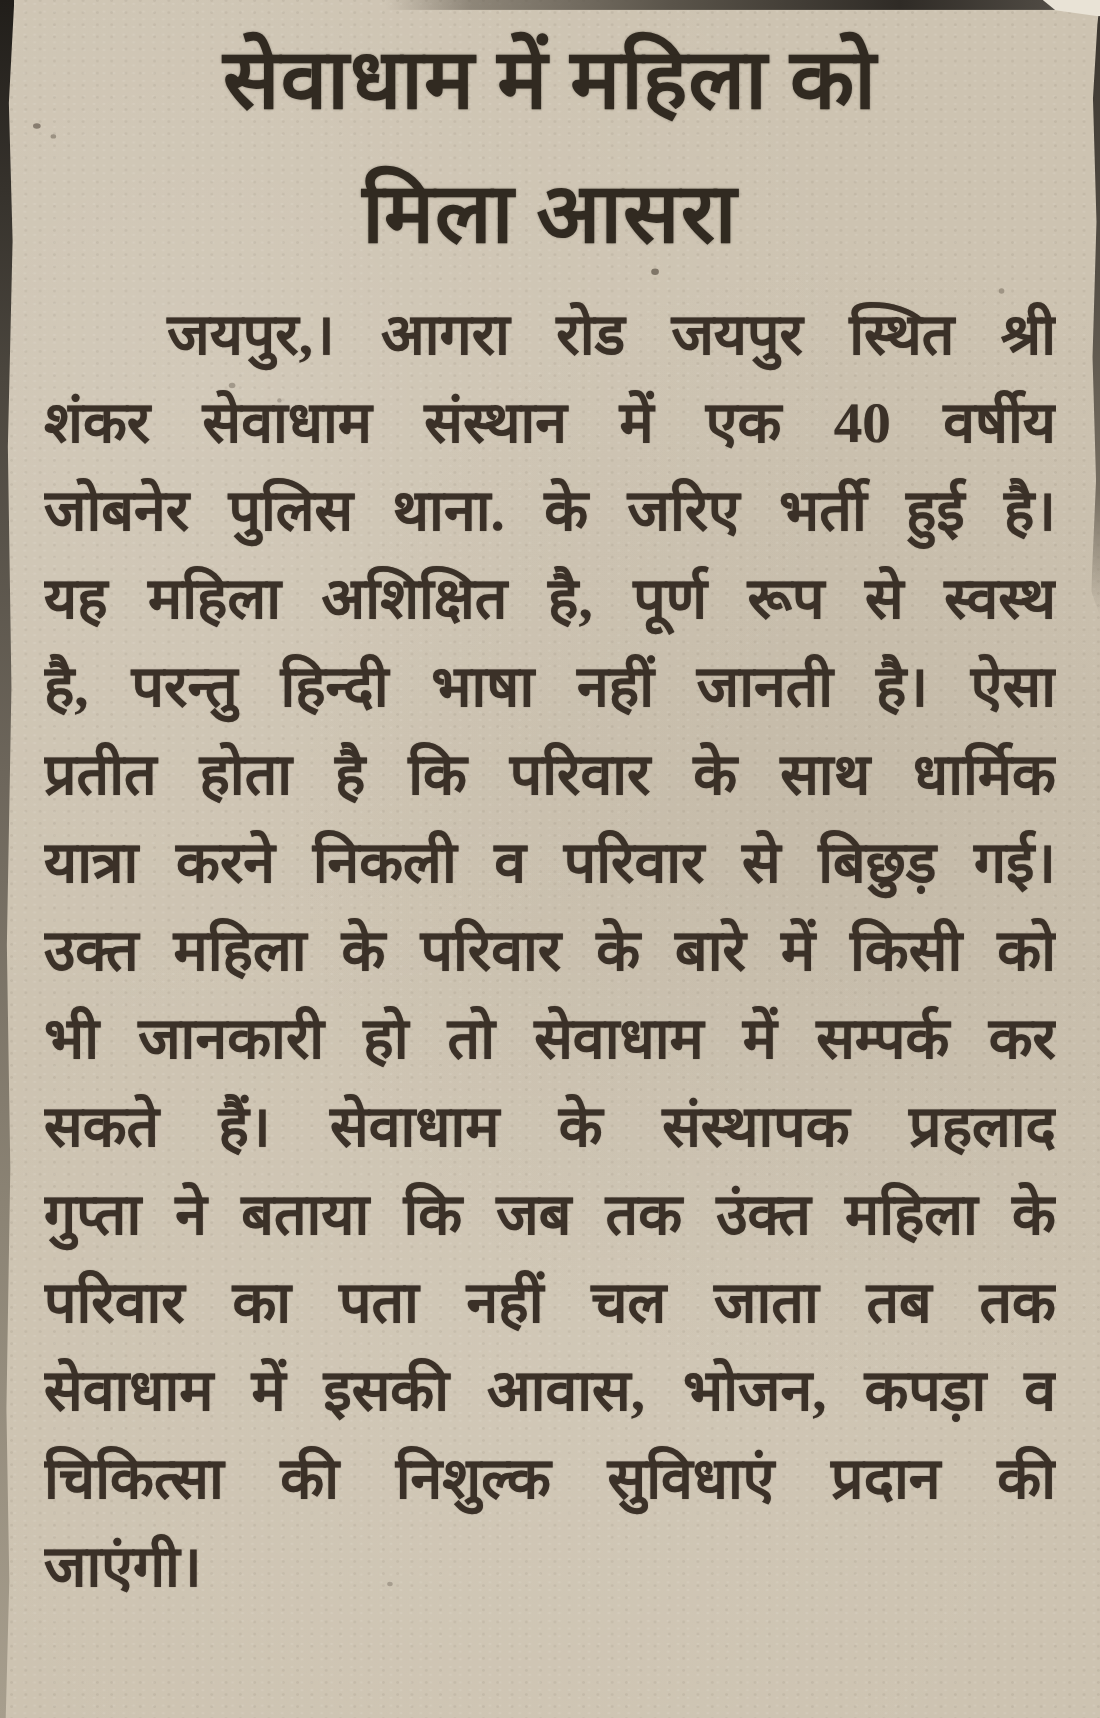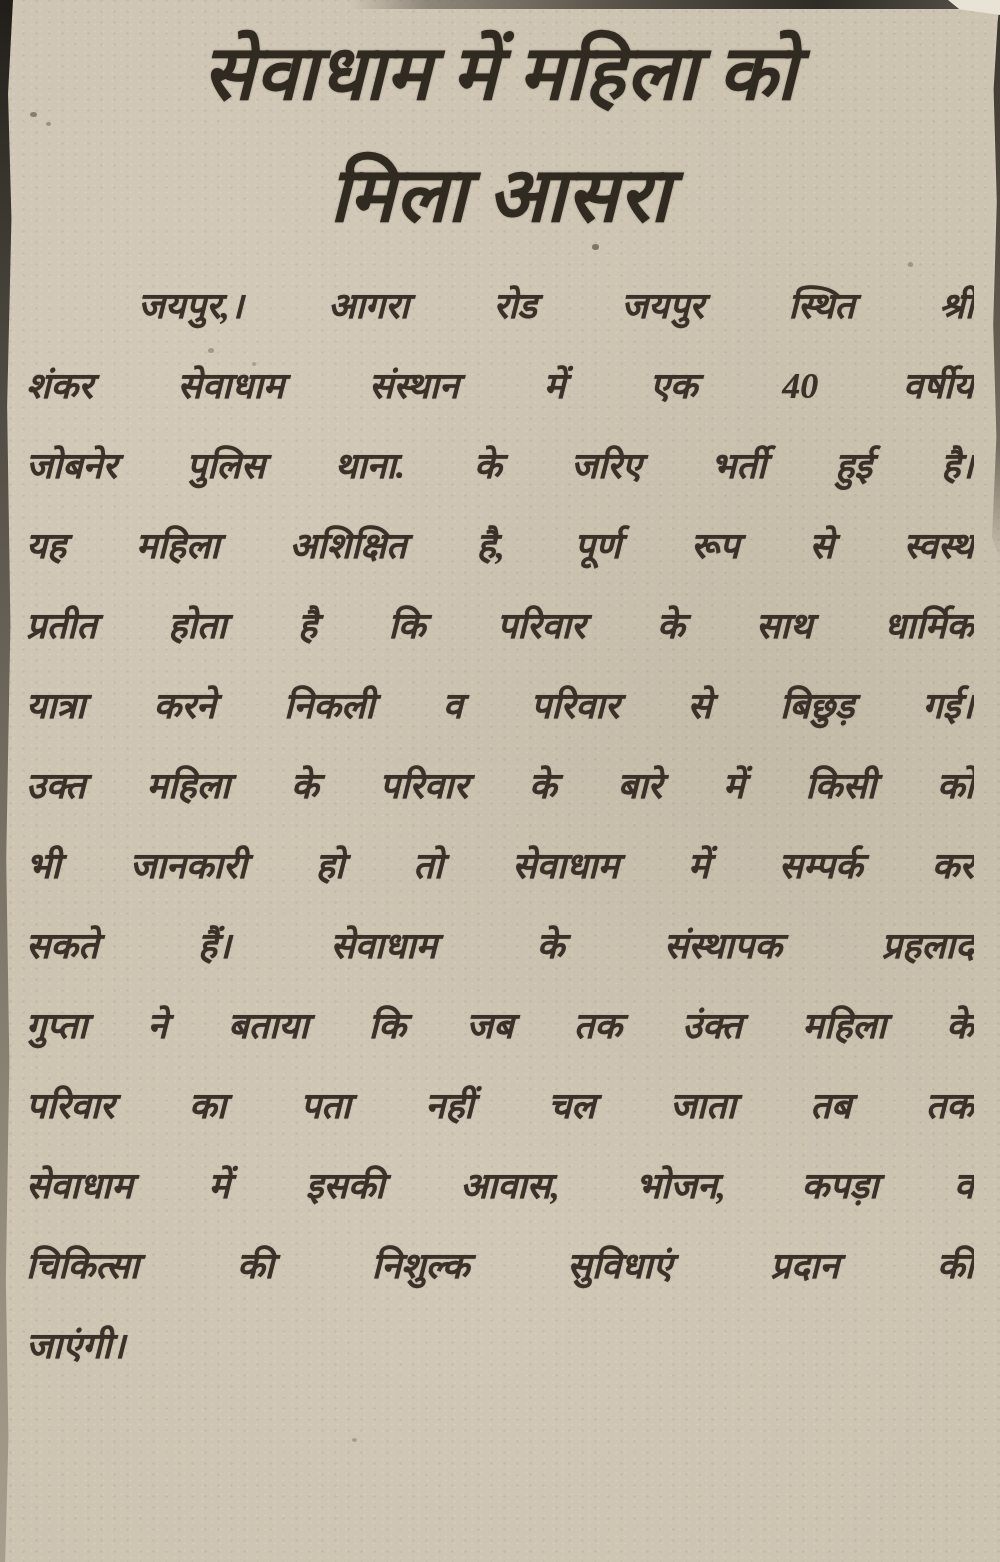--- a/index.html
+++ b/index.html
@@ -22,21 +22,20 @@
     background-color: #cdc3b1;
     background-image:
       radial-gradient(circle at 18% 22%, rgba(255,255,255,0.10), transparent 42%),
       radial-gradient(circle at 78% 48%, rgba(118,106,88,0.10), transparent 46%),
       radial-gradient(circle at 45% 80%, rgba(255,255,248,0.08), transparent 40%),
       radial-gradient(rgba(255,255,252,0.10) 1px, transparent 1.7px),
       radial-gradient(rgba(96,86,70,0.10) 1px, transparent 1.8px);
     background-size: auto, auto, auto, 9px 7px, 13px 11px;
     background-position: 0 0, 0 0, 0 0, 0 0, 4px 6px;
     overflow: hidden;
-    font-style: italic;
   }
 
   
   .edge-left {
     position: absolute;
     left: 0; top: 0;
     width: 13px; height: 100%;
     background: linear-gradient(180deg, #211e1a 0%, #4b463e 22%, #6d665b 45%, #8b8374 70%, #a79e8d 100%);
     clip-path: polygon(0 0, 100% 0, 62% 6%, 88% 14%, 55% 26%, 80% 40%, 48% 55%, 72% 68%, 45% 82%, 65% 92%, 40% 100%, 0 100%);
     z-index: 3;
@@ -93,23 +92,23 @@
     letter-spacing: 1px;
     text-shadow: 0 0 2px rgba(49,42,33,0.45);
     z-index: 1;
   }
   .headline .hl-line { display: block; }
 
   
   .article-body {
     position: relative;
     margin-top: 10px;
-    padding: 0 26px;
+    padding: 0 40px;
     color: #3b3128;
-    font-size: 36px;
+    font-size: 52px;
     line-height: 80px;
     font-weight: 600;
     text-shadow: 0 0 1px rgba(59,49,40,0.55);
     z-index: 1;
   }
   .article-body .line {
     text-align: justify;
     text-align-last: justify;
     white-space: nowrap;      
     overflow: hidden;
@@ -143,20 +142,21 @@
   <h1 class="headline">
     <span class="hl-line">सेवाधाम में महिला को</span>
     <span class="hl-line">मिला आसरा</span>
   </h1>
 
   <div class="article-body">
     <div class="line first">जयपुर,। आगरा रोड जयपुर स्थित श्री</div>
     <div class="line">शंकर सेवाधाम संस्थान में एक 40 वर्षीय</div>
     <div class="line">जोबनेर पुलिस थाना. के जरिए भर्ती हुई है।</div>
     <div class="line">यह महिला अशिक्षित है, पूर्ण रूप से स्वस्थ</div>
+    <div class="line">है, परन्तु हिन्दी भाषा नहीं जानती है। ऐसा</div>
     <div class="line">प्रतीत होता है कि परिवार के साथ धार्मिक</div>
     <div class="line">यात्रा करने निकली व परिवार से बिछुड़ गई।</div>
     <div class="line">उक्त महिला के परिवार के बारे में किसी को</div>
     <div class="line">भी जानकारी हो तो सेवाधाम में सम्पर्क कर</div>
     <div class="line">सकते हैं। सेवाधाम के संस्थापक प्रहलाद</div>
     <div class="line">गुप्ता ने बताया कि जब तक उंक्त महिला के</div>
     <div class="line">परिवार का पता नहीं चल जाता तब तक</div>
     <div class="line">सेवाधाम में इसकी आवास, भोजन, कपड़ा व</div>
     <div class="line">चिकित्सा की निशुल्क सुविधाएं प्रदान की</div>
     <div class="line last">जाएंगी।</div>

